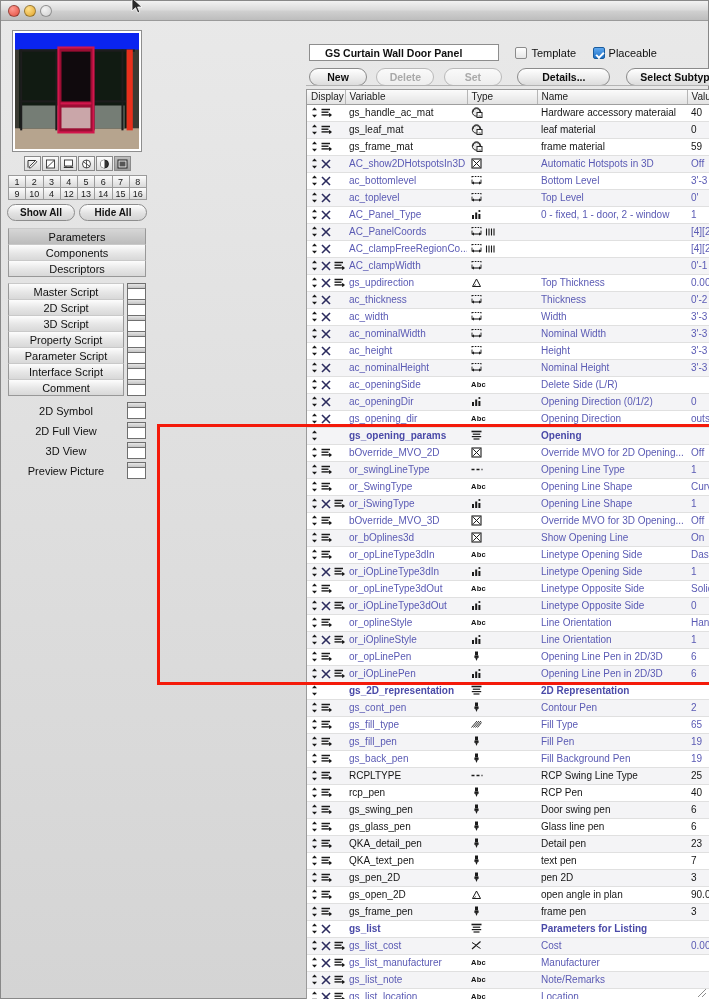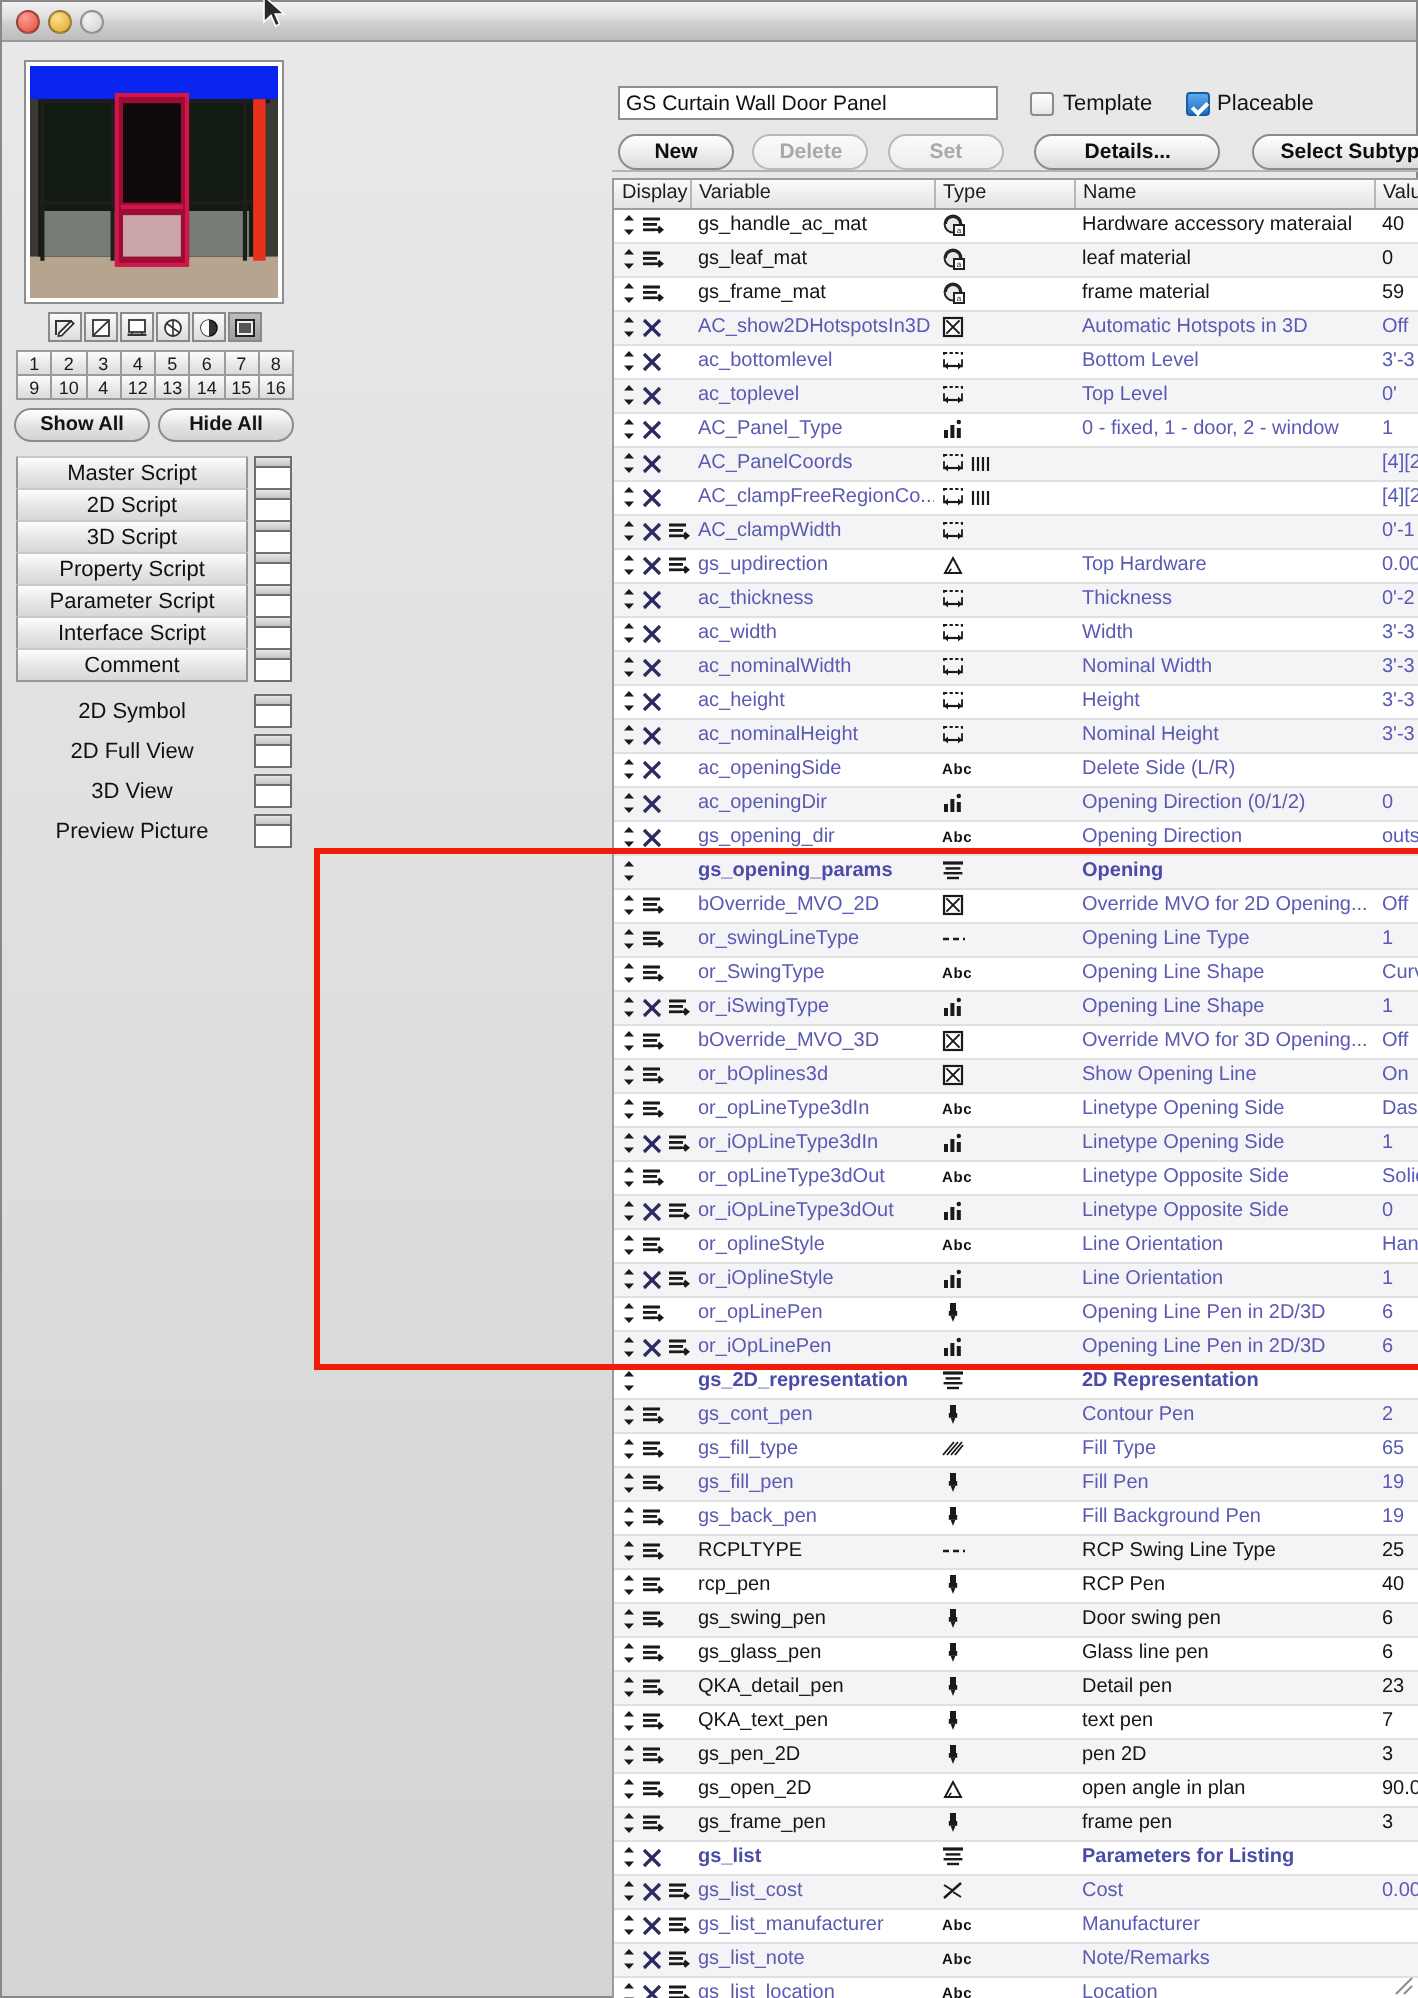--- a/index.html
+++ b/index.html
@@ -158,22 +158,23 @@
   }
   #grip {
     position: absolute; right: 1px; bottom: 1px; width: 13px; height: 13px;
   }
 
   
   #hdr { position: absolute; left: 156px; top: 22px; width: 548px; }
   #name-field {
     width: 190px; height: 17px; border: 1px solid #8d8d8d;
     background: #fff; font-size: 10.5px; color: #101010;
-    padding: 1px 3px; line-height: 14px; display: inline-block;
+    padding: 1px 15px; line-height: 14px; display: inline-block;
     vertical-align: middle;
+    font-weight: bold;
   }
   .chk-wrap { display: inline-flex; align-items: center; gap: 4px; vertical-align: middle; margin-left: 12px; }
   .chkbox {
     width: 12px; height: 12px; border: 1px solid #8b8b8b; border-radius: 2px;
     background: linear-gradient(#ffffff,#e6e6e6);
   }
   .chkbox.on {
     background: linear-gradient(#5fa8ef,#1d6fc4);
     border-color: #1a5c9e;
     position: relative;
@@ -312,20 +313,25 @@
           <div class="numcell">15</div>
           <div class="numcell">16</div>
         </div>
       </div>
 
       <div class="cap-row">
         <div class="cap-btn">Show All</div>
         <div class="cap-btn">Hide All</div>
       </div>
 
+      <div class="panel-group">
+        <div class="panel-btn selected">Parameters</div>
+        <div class="panel-btn">Components</div>
+        <div class="panel-btn">Descriptors</div>
+      </div>
 
       <div class="panel-group">
         <div class="script-row">
           <div class="panel-btn">Master Script</div>
           <div class="win-icon">
               <div class="bar"></div>
               <div class="pane"></div>
             </div>
         </div>
         <div class="script-row">
@@ -758,21 +764,21 @@
                 </td>
                 <td class="c-var">gs_updirection</td>
                 <td class="c-type">
                   <span class="disp-cell">
                     <svg class="icon-svg" width="11" height="11" viewBox="0 0 11 11">
                       <path d="M1.5 9.5 L9.5 9.5 L5.5 2 Z" fill="none" stroke="#1a1a1a" stroke-width="1"></path>
                       <path d="M3.5 9.5 a2.3 2.3 0 0 1 1.2 -2" fill="none" stroke="#1a1a1a" stroke-width="0.8"></path>
                     </svg>
                   </span>
                 </td>
-                <td class="c-name">Top Hardware</td>
+                <td class="c-name">Top Thickness</td>
                 <td class="c-val">0.0000</td>
               </tr>
               <tr class="alt">
                 <td class="c-disp">
                   <span class="disp-cell">
                     <svg class="icon-svg" width="7" height="11" viewBox="0 0 7 11">
                       <path d="M3.5 0.5 L6 3.3 L1 3.3 Z" fill="#1a1a1a"></path>
                       <path d="M3.5 10.5 L6 7.7 L1 7.7 Z" fill="#1a1a1a"></path>
                     </svg>
                     <svg class="icon-svg" width="10" height="10" viewBox="0 0 10 10">

